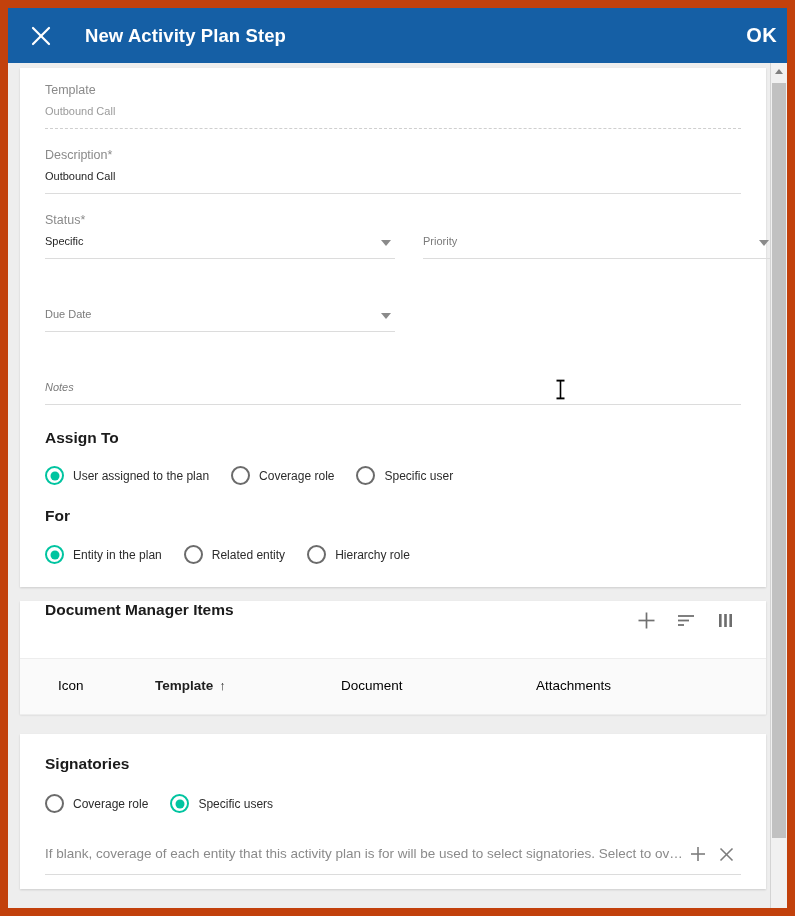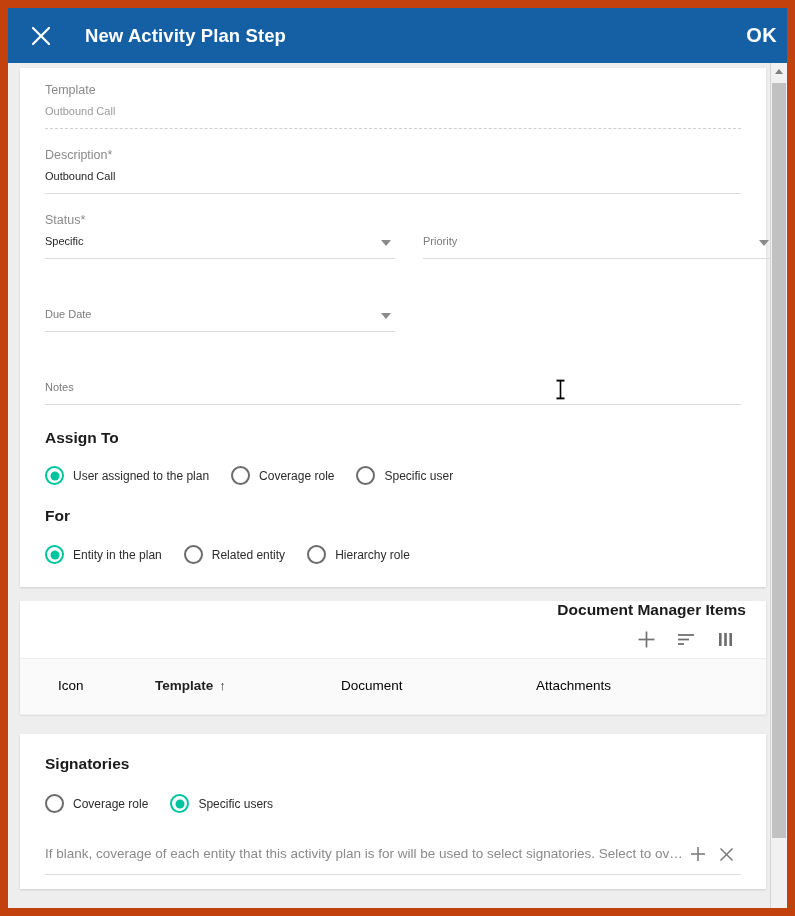--- a/index.html
+++ b/index.html
@@ -239,24 +239,23 @@
     font-size: 12px;
     color: #2c2c2c;
     margin-left: 9px;
     white-space: nowrap;
   }
 
   
   .docs-head {
     height: 57px;
     display: flex;
-    align-items: flex-end;
+    align-items: flex-start;
     padding: 0 20px 0 25px;
     box-sizing: border-box;
-    flex-direction: column;
   }
   .docs-title {
     font-size: 15.5px;
     font-weight: bold;
     color: #1b1b1b;
     flex: 1 1 auto;
   }
   .docs-actions { display: flex; align-items: center; }
   .icon-btn {
     width: 40px; height: 38px;
@@ -396,21 +395,21 @@
             <div class="field-label">&nbsp;</div>
             <div class="field-value placeholder">Due Date</div>
             <div class="underline"></div>
             <div class="caret"></div>
           </div>
         </div>
         <div class="col-spacer"></div>
         <div class="col-r"></div>
       </div>
 
-      <div class="field" style="padding-top:26px;">
+      <div class="field" style="padding-top:26px;font-style:italic;">
         <div class="field-label">&nbsp;</div>
         <div class="field-value placeholder">Notes</div>
         <div class="underline"></div>
       </div>
 
       <div style="padding-top:23px;">
         <div class="section-title">Assign To</div>
         <div class="radio-row" style="padding-top:18px;">
           <div class="radio-item">
             <span class="radio-mark on"></span>

